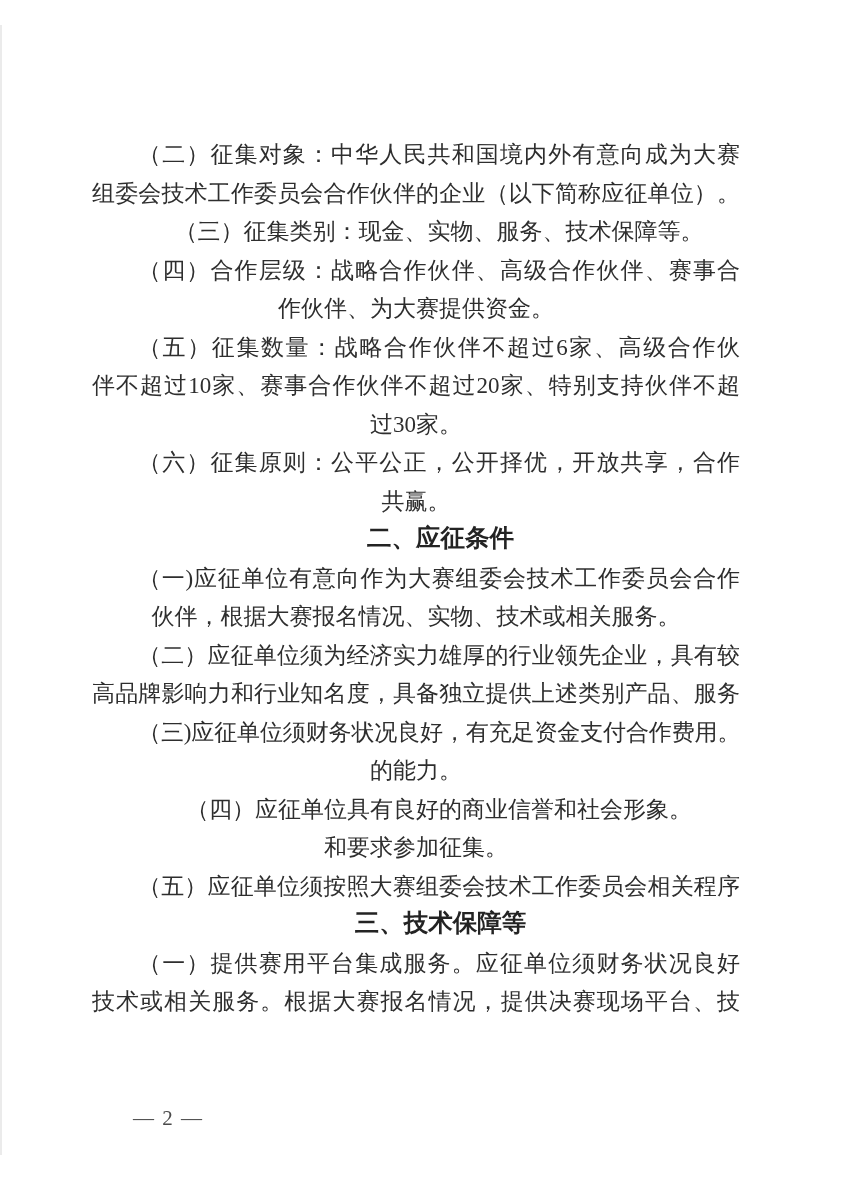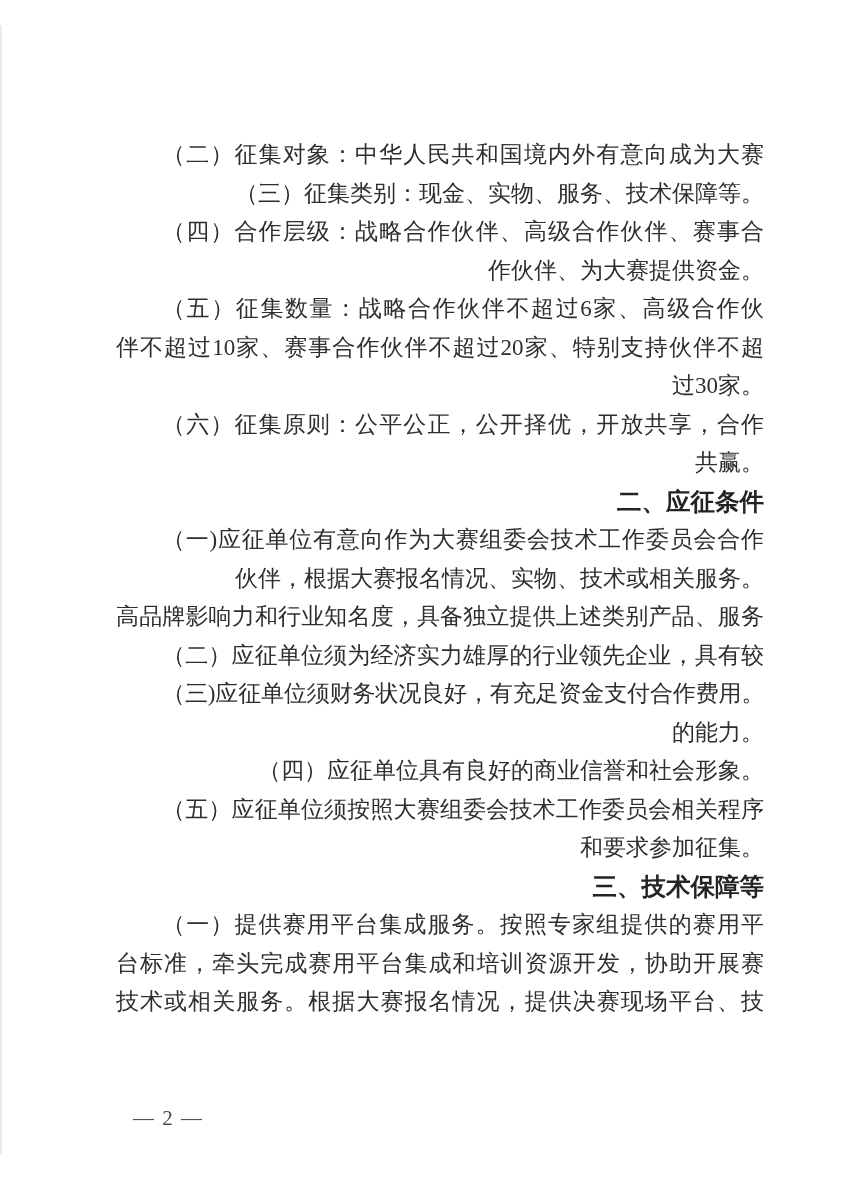--- a/index.html
+++ b/index.html
@@ -19,43 +19,43 @@
     position: absolute;
     left: 0;
     top: 25px;
     width: 2px;
     height: 1130px;
     background: #e6e6e6;
     opacity: 0.8;
   }
   .doc-body {
     position: absolute;
-    left: 116px;
+    left: 92px;
     top: 136px;
     width: 648px;
   }
   .ln {
     height: 38.5px;
     line-height: 38.5px;
     font-size: 23px;
     color: #2e2e2e;
-    text-align: right;
+    text-align: center;
   }
   .ln.indent {
     text-indent: 2em;
   }
   .ln.fill {
     text-align: justify;
     text-align-last: justify;
   }
   .ln.tight {
     letter-spacing: -0.45px;
   }
   .ln.heading {
-    font-family: Liberation Sans, sans-serif;
+    font-family: Liberation Mono, monospace;
     font-weight: bold;
     font-size: 24.5px;
     color: #232323;
   }
   .page-footer {
     position: absolute;
     left: 133px;
     top: 1106px;
     font-size: 21px;
     color: #4a4a4a;
@@ -64,40 +64,40 @@
   }
 </style>
 </head>
 <body>
 
 <div class="page">
   <div class="scan-edge"></div>
 
   <div class="doc-body">
     <div class="ln indent fill">（二）征集对象：中华人民共和国境内外有意向成为大赛</div>
+    <div class="ln fill">组委会技术工作委员会合作伙伴的企业（以下简称应征单位）。</div>
     <div class="ln indent">（三）征集类别：现金、实物、服务、技术保障等。</div>
     <div class="ln indent fill">（四）合作层级：战略合作伙伴、高级合作伙伴、赛事合</div>
     <div class="ln">作伙伴、为大赛提供资金。</div>
     <div class="ln indent fill">（五）征集数量：战略合作伙伴不超过6家、高级合作伙</div>
     <div class="ln fill">伴不超过10家、赛事合作伙伴不超过20家、特别支持伙伴不超</div>
     <div class="ln">过30家。</div>
     <div class="ln indent fill">（六）征集原则：公平公正，公开择优，开放共享，合作</div>
     <div class="ln">共赢。</div>
     <div class="ln indent heading">二、应征条件</div>
     <div class="ln indent fill">（一)应征单位有意向作为大赛组委会技术工作委员会合作</div>
     <div class="ln">伙伴，根据大赛报名情况、实物、技术或相关服务。</div>
+    <div class="ln indent fill">（二）应征单位须为经济实力雄厚的行业领先企业，具有较</div>
     <div class="ln fill">高品牌影响力和行业知名度，具备独立提供上述类别产品、服务</div>
-    <div class="ln indent fill">（二）应征单位须为经济实力雄厚的行业领先企业，具有较</div>
     <div class="ln indent fill tight">（三)应征单位须财务状况良好，有充足资金支付合作费用。</div>
     <div class="ln">的能力。</div>
     <div class="ln indent">（四）应征单位具有良好的商业信誉和社会形象。</div>
+    <div class="ln">和要求参加征集。</div>
     <div class="ln indent fill">（五）应征单位须按照大赛组委会技术工作委员会相关程序</div>
-    <div class="ln">和要求参加征集。</div>
     <div class="ln indent heading">三、技术保障等</div>
-    <div class="ln indent fill">（一）提供赛用平台集成服务。按照专家组提供的赛用平</div>
-    <div class="ln fill">台标准，牵头完成赛用平台集成和培训资源开发，协助开展赛</div>
+    <div class="ln indent fill">（一）提供赛用平台集成服务。应征单位须财务状况良好</div>
     <div class="ln fill">技术或相关服务。根据大赛报名情况，提供决赛现场平台、技</div>
   </div>
 
   <div class="page-footer">
     <span>— 2 —</span>
   </div>
 </div>
 
 </body></html>

